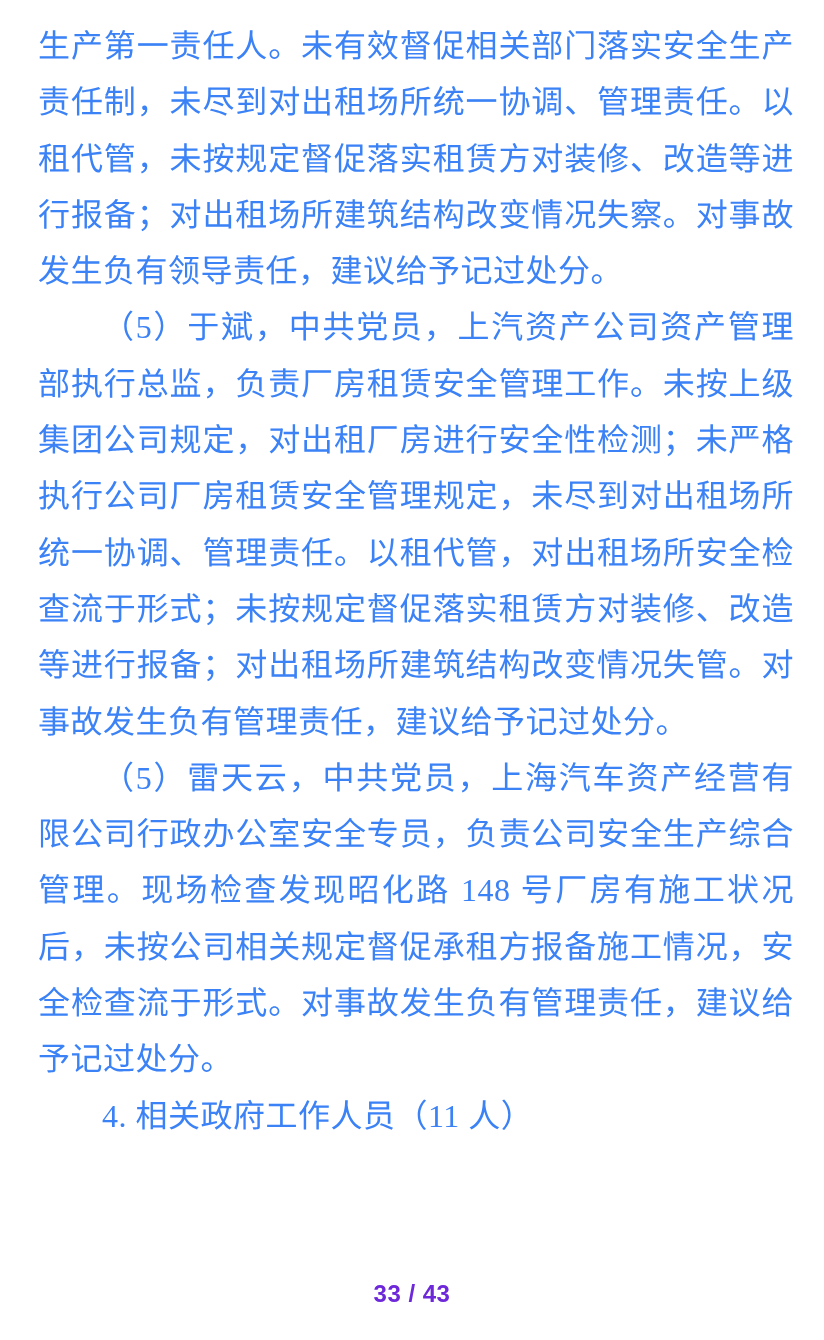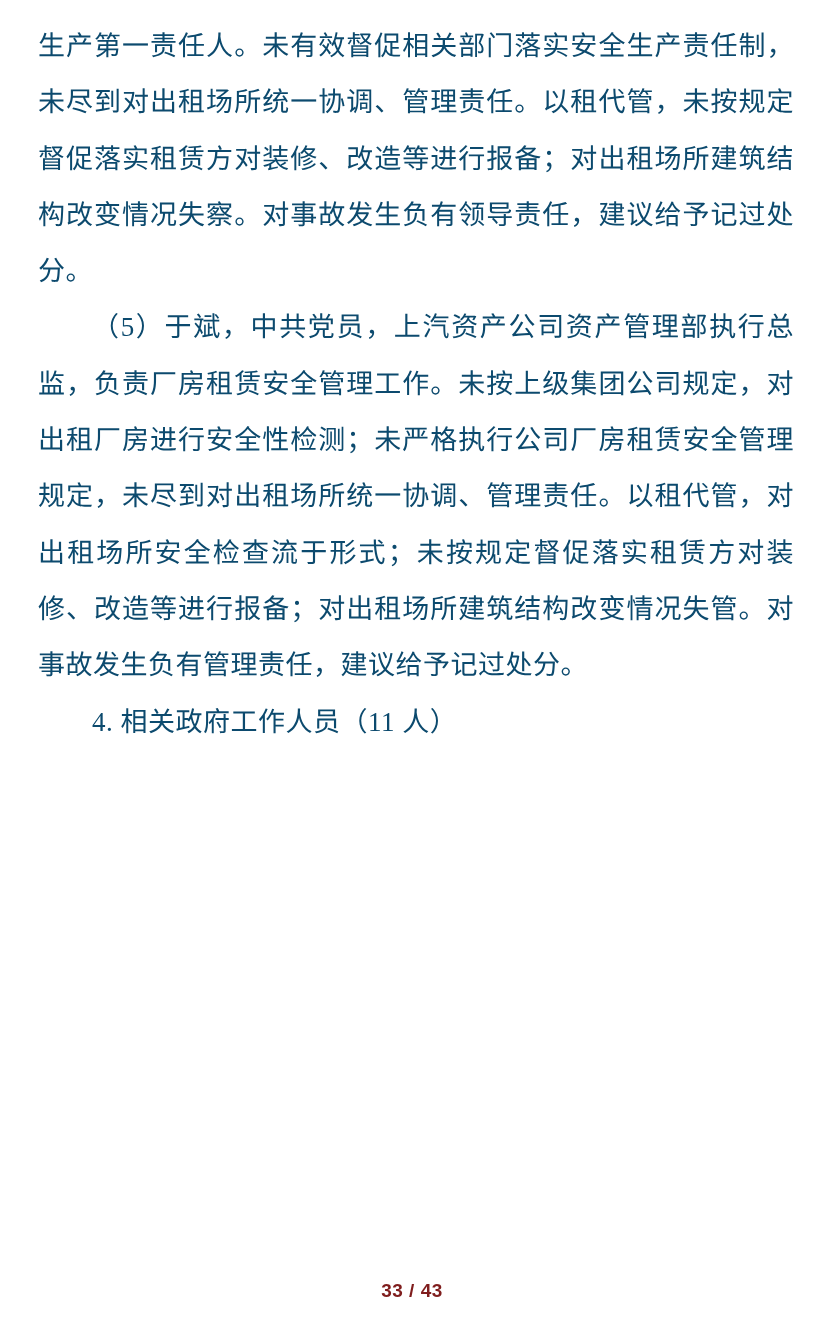--- a/index.html
+++ b/index.html
@@ -24,53 +24,54 @@
     background: #ffffff;
   }
   .doc-body {
     position: absolute;
     left: 0;
     top: 0;
     width: 824px;
     box-sizing: border-box;
     padding: 18px 30px 0 38px;
     font-family: "Liberation Serif", "DejaVu Serif", serif;
-    font-size: 27px;
+    font-size: 32px;
     line-height: 56.3px;
-    color: #0c4a6e;
+    color: #3b82f6;
     text-align: justify;
     text-justify: inter-character;
     letter-spacing: 0.5px;
   }
   .doc-body p.para {
     margin: 0;
     padding: 0;
   }
   .doc-body p.para.indent {
     text-indent: 2em;
   }
   .page-footer {
     position: absolute;
     left: 0;
     top: 1280px;
     width: 824px;
     text-align: center;
     font-family: "Liberation Sans", "DejaVu Sans", sans-serif;
-    font-size: 19px;
+    font-size: 24px;
     font-weight: 700;
     letter-spacing: 0.5px;
-    color: #7f1d1d;
+    color: #6d28d9;
   }
 </style>
 </head>
 <body>
 
 <div class="viewport">
   <div class="doc-page">
     <div class="doc-body">
 
     <p class="para">生产第一责任人。未有效督促相关部门落实安全生产责任制，未尽到对出租场所统一协调、管理责任。以租代管，未按规定督促落实租赁方对装修、改造等进行报备；对出租场所建筑结构改变情况失察。对事故发生负有领导责任，建议给予记过处分。</p>
         <p class="para indent">（5）于斌，中共党员，上汽资产公司资产管理部执行总监，负责厂房租赁安全管理工作。未按上级集团公司规定，对出租厂房进行安全性检测；未严格执行公司厂房租赁安全管理规定，未尽到对出租场所统一协调、管理责任。以租代管，对出租场所安全检查流于形式；未按规定督促落实租赁方对装修、改造等进行报备；对出租场所建筑结构改变情况失管。对事故发生负有管理责任，建议给予记过处分。</p>
+        <p class="para indent">（5）雷天云，中共党员，上海汽车资产经营有限公司行政办公室安全专员，负责公司安全生产综合管理。现场检查发现昭化路 148 号厂房有施工状况后，未按公司相关规定督促承租方报备施工情况，安全检查流于形式。对事故发生负有管理责任，建议给予记过处分。</p>
         <p class="para indent">4. 相关政府工作人员（11 人）</p>
       </div>
     <div class="page-footer">33 / 43</div>
   </div>
 </div>
 
 </body></html>

